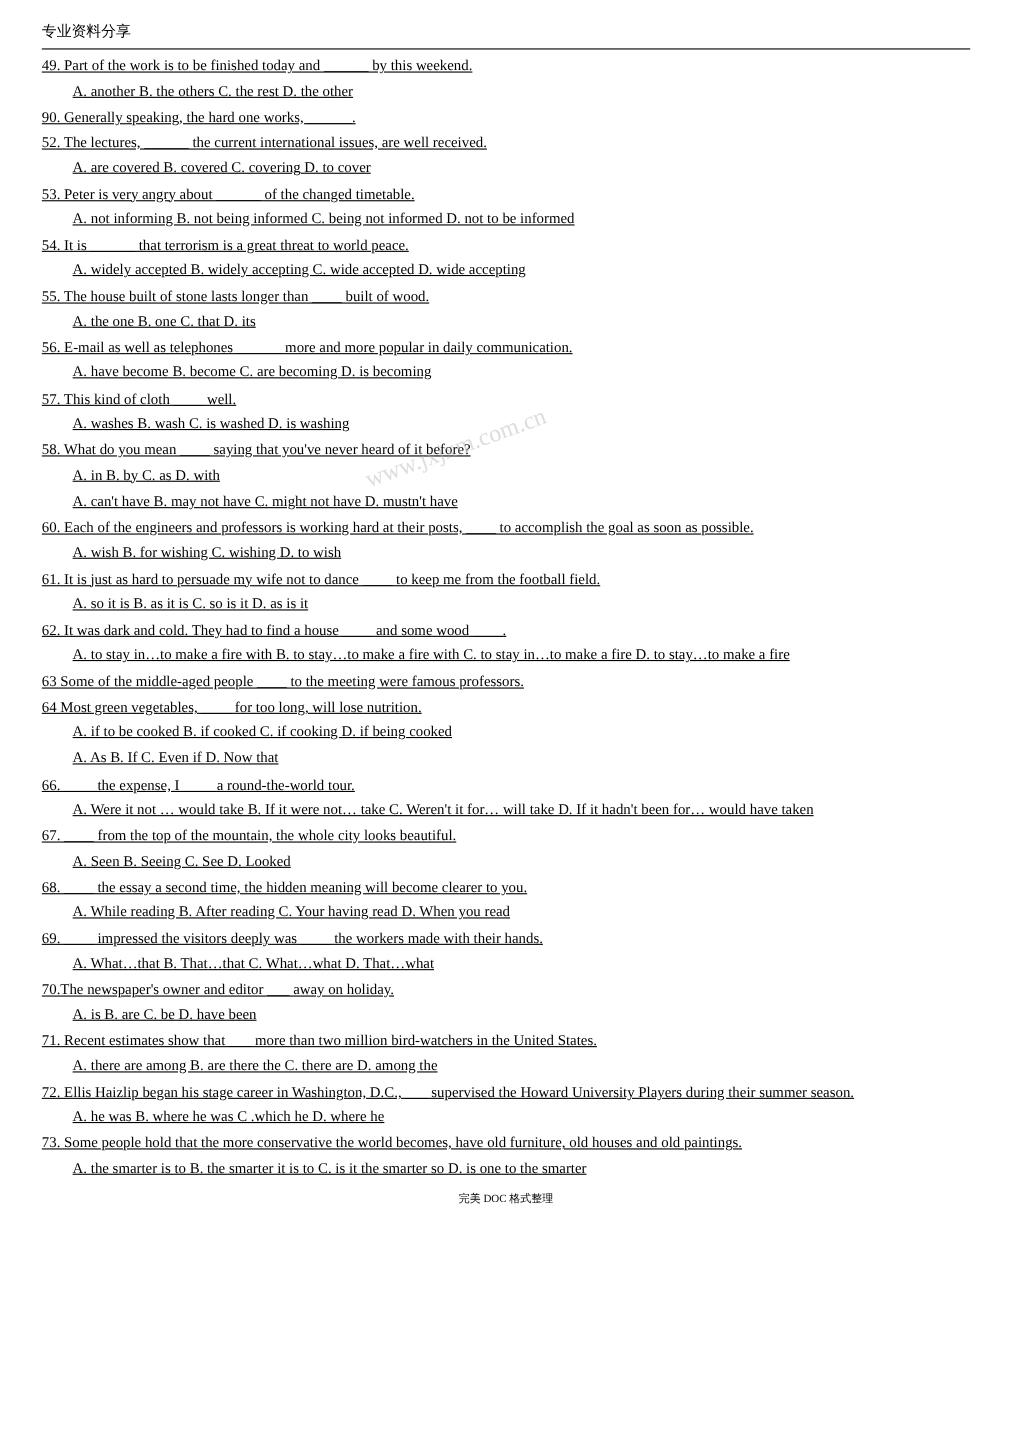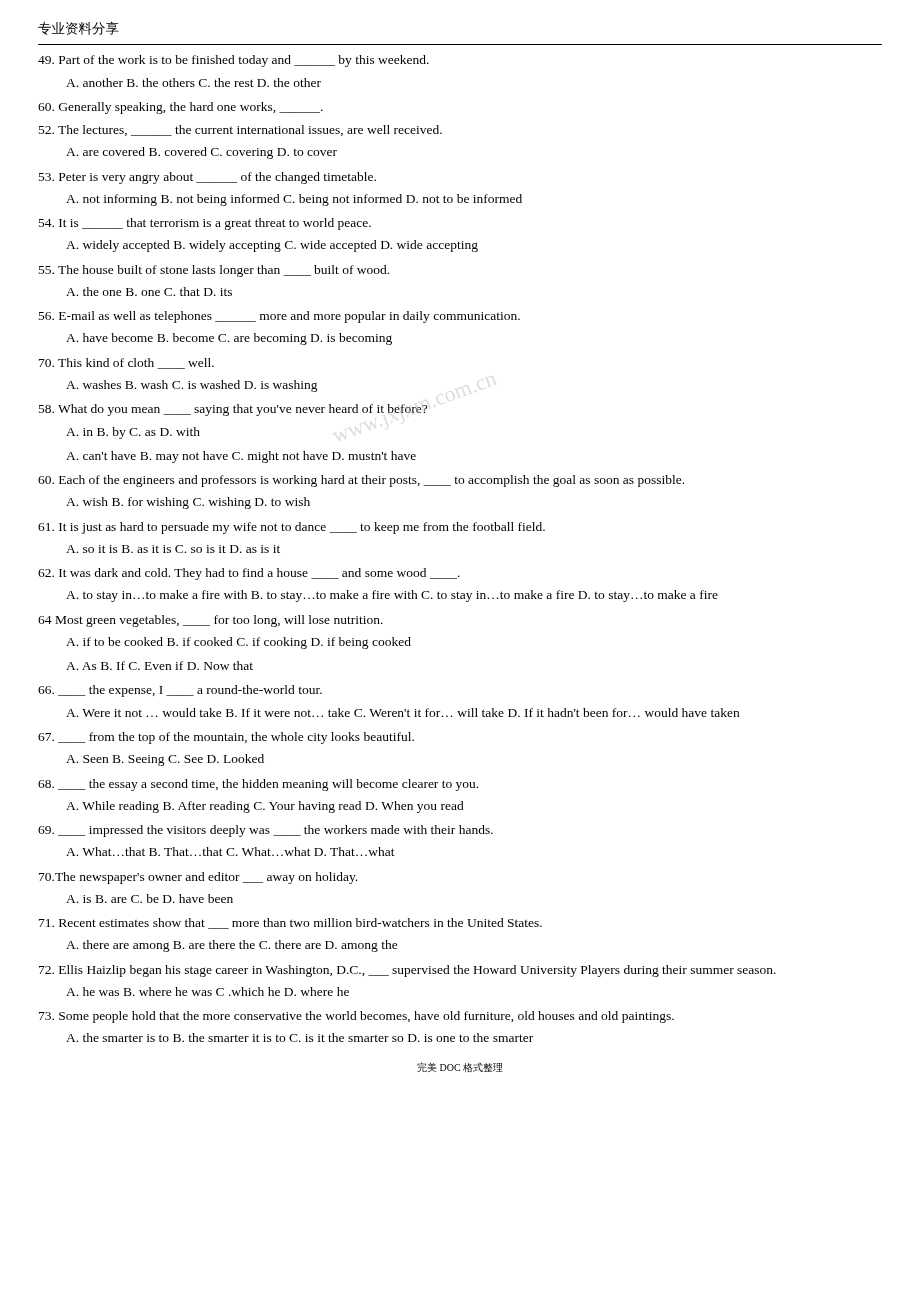--- a/index.html
+++ b/index.html
@@ -15,20 +15,21 @@
     .header {
       text-align: left;
       font-size: 13.5px;
       margin-bottom: 4px;
       border-bottom: 1px solid #000;
       padding-bottom: 4px;
     }
     .question {
       margin-bottom: 1px;
       text-indent: 0;
+      text-decoration: underline;
     }
     .question-text {
       display: block;
     }
     .options {
       display: block;
       padding-left: 28px;
       margin-bottom: 2px;
     }
     .footer {
@@ -59,21 +60,21 @@
 </div>
 
 <div class="content-area">
   <div class="watermark-text">www.jxjxm.com.cn</div>
   <div id="questions-container">
       <div class="question">
         <span class="question-text">49. Part of the work is to be finished today and ______ by this weekend.</span>
         <span class="options">A. another        B. the others    C. the rest  D. the other</span>
       </div>
       <div class="question">
-        <span class="question-text">60. Generally speaking, the hard one works, ______.</span>
+        <span class="question-text">90. Generally speaking, the hard one works, ______.</span>
       </div>
       <div class="question">
         <span class="question-text">52. The lectures, ______ the current international issues, are well received.</span>
         <span class="options">A. are covered    B. covered        C. covering     D. to cover</span>
       </div>
       <div class="question">
         <span class="question-text">53. Peter is very angry about ______ of the changed timetable.</span>
         <span class="options">A. not informing  B. not being informed              C. being not informed     D. not to be informed</span>
       </div>
       <div class="question">
@@ -82,21 +83,21 @@
       </div>
       <div class="question">
         <span class="question-text">55. The house built of stone lasts longer than ____ built of wood.</span>
         <span class="options">A. the one        B. one            C. that       D. its</span>
       </div>
       <div class="question">
         <span class="question-text">56. E-mail as well as telephones ______ more and more popular in daily   communication.</span>
         <span class="options">A. have become    B. become         C. are becoming  D. is becoming</span>
       </div>
       <div class="question">
-        <span class="question-text">70. This kind of cloth ____ well.</span>
+        <span class="question-text">57. This kind of cloth ____ well.</span>
         <span class="options">A. washes              B. wash   C. is washed   D. is washing</span>
       </div>
       <div class="question">
         <span class="question-text">58. What do you mean ____ saying that you've never heard of it before?</span>
         <span class="options">A. in             B. by             C. as         D. with</span>
       </div>
       <div class="question">
         <span class="options">A. can't have          B. may not have  C. might not have   D. mustn't have</span>
       </div>
       <div class="question">
@@ -105,20 +106,21 @@
       </div>
       <div class="question">
         <span class="question-text">61. It is just as hard to persuade my wife not to dance ____ to keep me from the football   field.</span>
         <span class="options">A. so it is              B. as it is       C. so is it       D. as is it</span>
       </div>
       <div class="question">
         <span class="question-text">62. It was dark and cold. They had to find a house ____ and some wood ____.</span>
         <span class="options">A. to stay in…to make a fire with  B. to stay…to make a fire with    C. to stay in…to make a fire    D. to stay…to make a fire</span>
       </div>
       <div class="question">
+        <span class="question-text">63  Some of the middle-aged people ____ to the meeting were famous professors.</span>
       </div>
       <div class="question">
         <span class="question-text">64  Most green vegetables, ____ for too long, will lose nutrition.</span>
         <span class="options">A. if to be cooked   B. if cooked       C. if cooking    D. if being cooked</span>
       </div>
       <div class="question">
         <span class="options">A. As             B. If             C. Even if        D. Now that</span>
       </div>
       <div class="question">
         <span class="question-text">66. ____ the expense, I ____ a round-the-world tour.</span>

